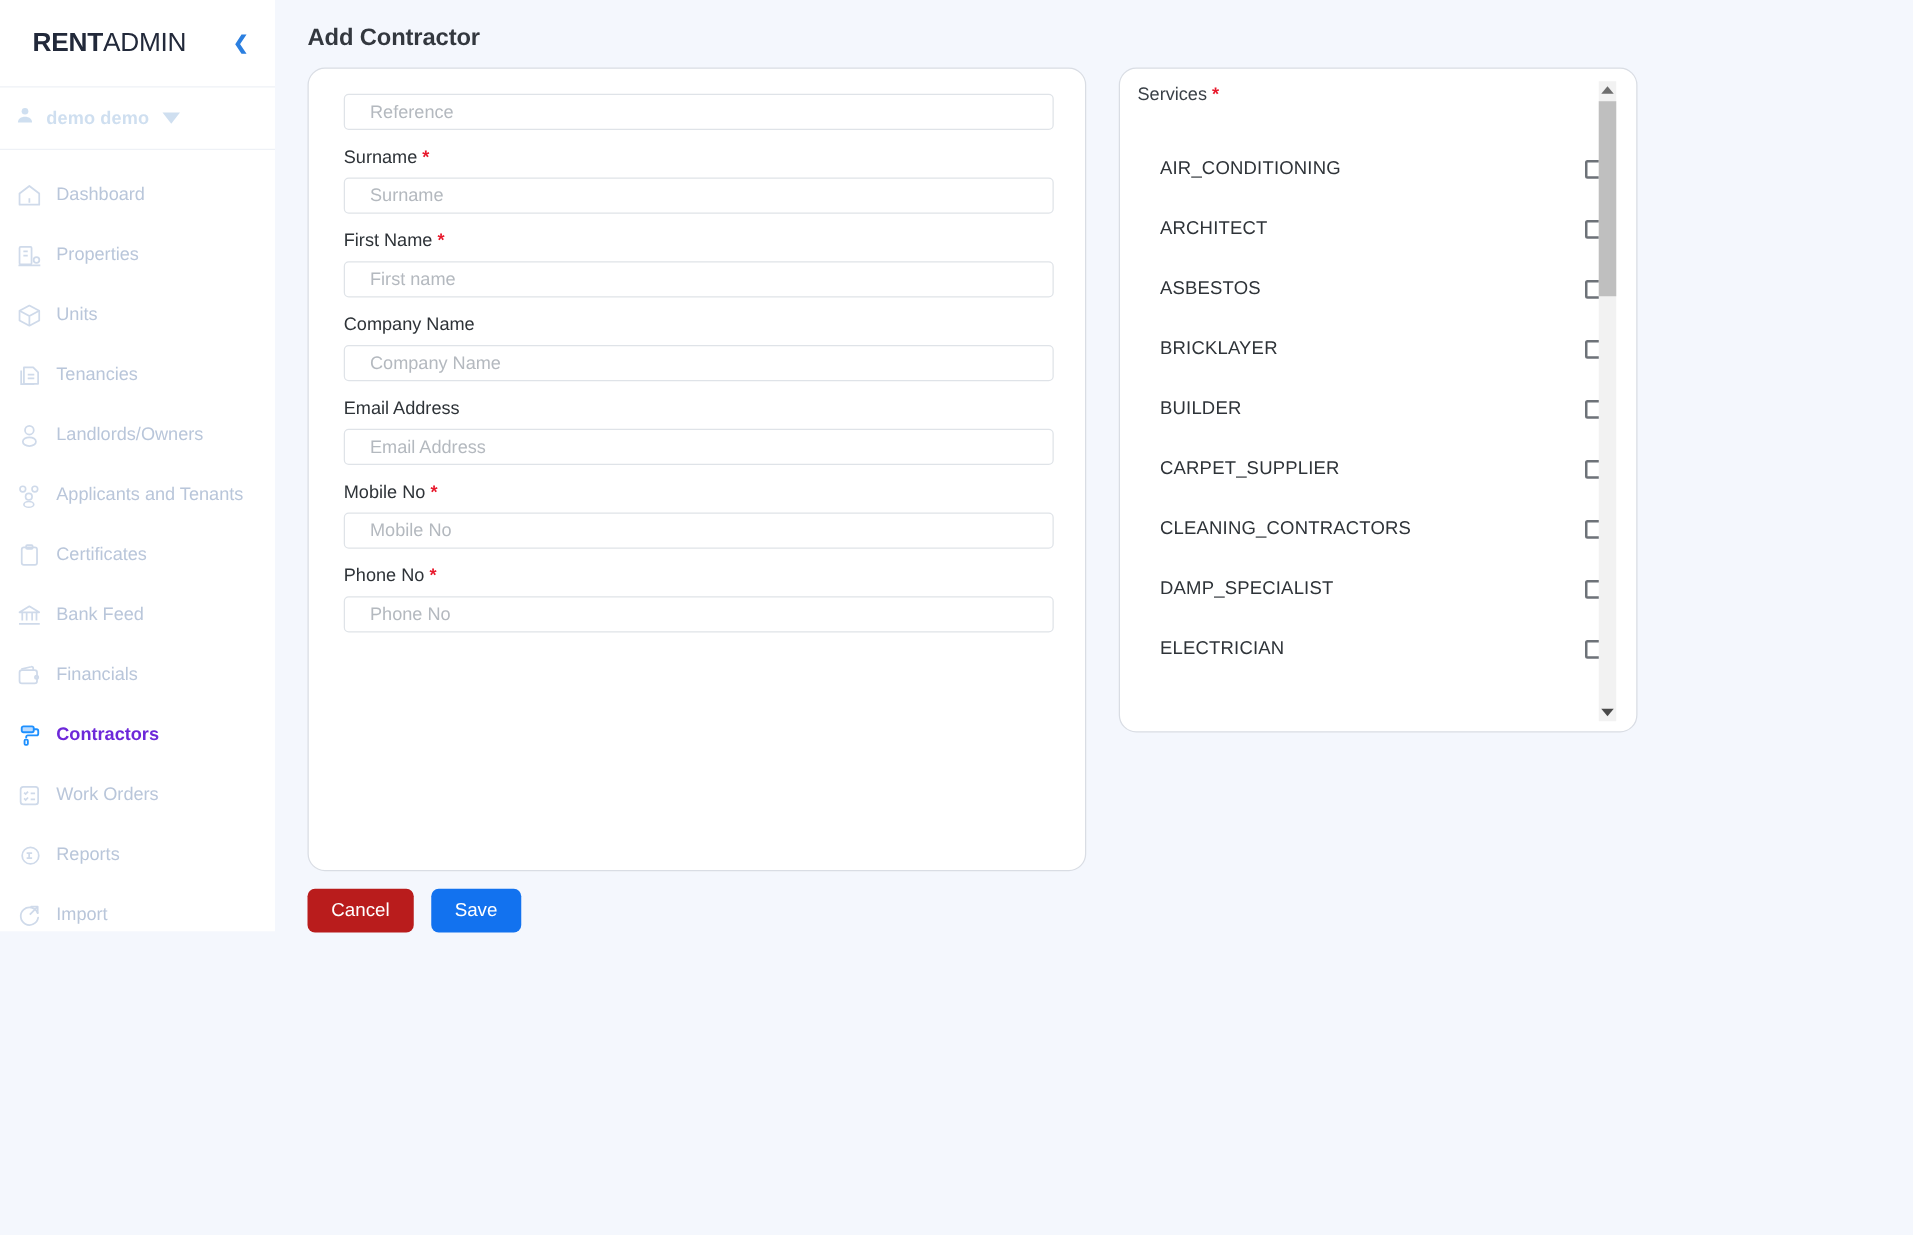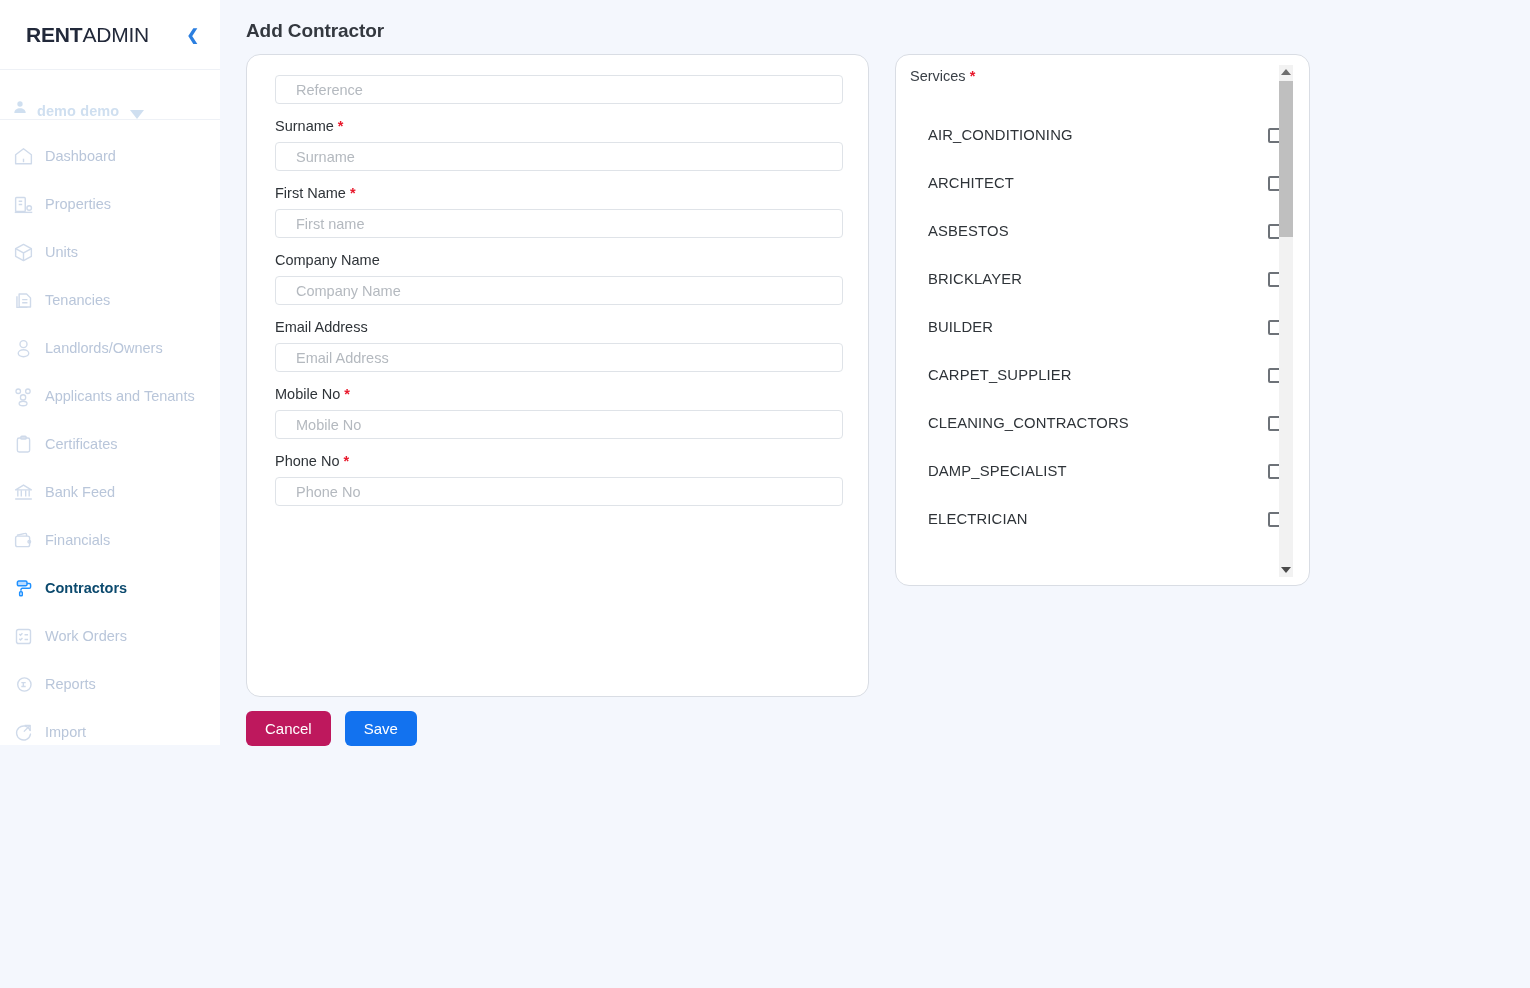--- a/index.html
+++ b/index.html
@@ -46,21 +46,21 @@
     font-size: 15px;
     line-height: 1;
     cursor: pointer;
     padding: 2px 4px;
     font-weight: 700;
   }
 
   .user-row {
     height: 50px;
     display: flex;
-    align-items: flex-end;
+    align-items: center;
     gap: 9px;
     padding: 0 26px 0 12px;
     border-bottom: 1px solid #eef1f6;
     cursor: pointer;
   }
   .user-row .uname {
     font-size: 14.5px;
     font-weight: 700;
     color: #cfdff0;
     letter-spacing: 0.1px;
@@ -90,21 +90,21 @@
     align-items: center;
     justify-content: center;
   }
   .nav-icon svg { display: block; }
   .nav-label {
     font-size: 14.5px;
     color: #b9c6da;
     white-space: nowrap;
   }
   .nav-item.active .nav-label {
-    color: #0c4a6e;
+    color: #6d28d9;
     font-weight: 700;
   }
 
   
   .main {
     position: absolute;
     left: 220px; top: 0;
     width: 1310px; height: 988px;
     background: #f4f7fd;
   }
@@ -162,21 +162,21 @@
   .btn {
     border: none;
     border-radius: 6px;
     color: #fff;
     font-size: 15px;
     font-family: "Liberation Sans", sans-serif;
     padding: 9px 19px;
     cursor: pointer;
     line-height: 1.15;
   }
-  .btn-cancel { background: #be185d; }
+  .btn-cancel { background: #b91c1c; }
   .btn-save   { background: #1272ef; }
 
   
   .services-card {
     position: absolute;
     left: 675px; top: 54px;
     width: 415px; height: 532px;
     background: #fff;
     border: 1px solid #d9dde4;
     border-radius: 14px;

